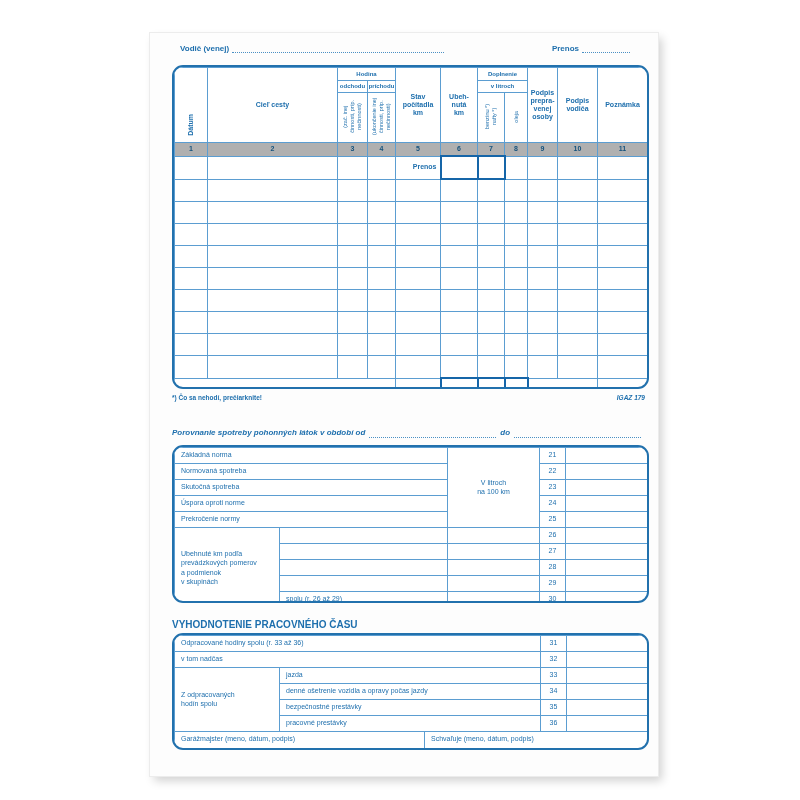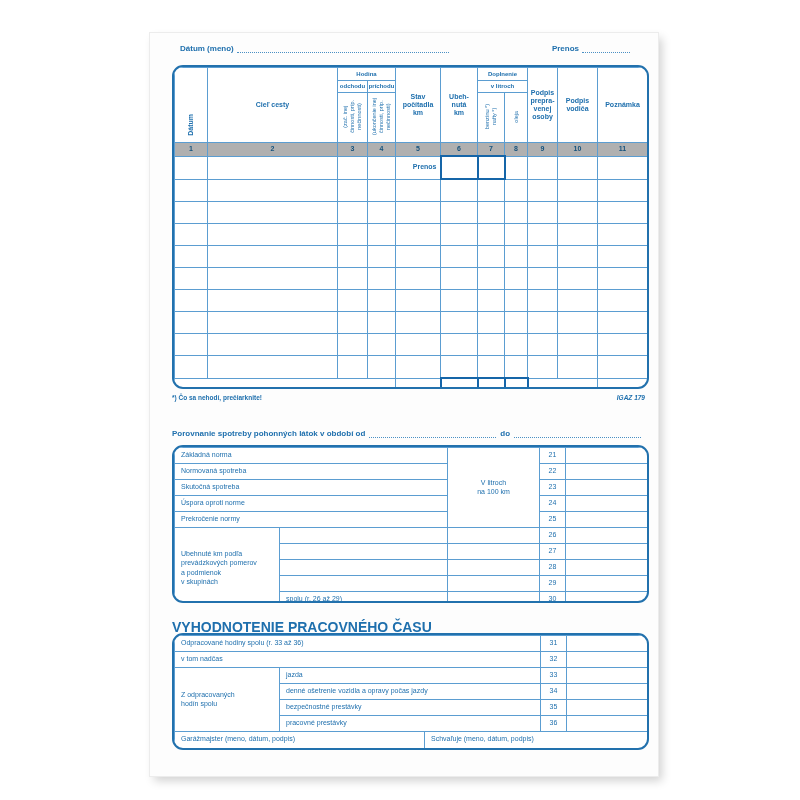--- a/index.html
+++ b/index.html
@@ -34,44 +34,44 @@
   .journey tr.data td{height:21px;}
   .journey td.prenos{text-align:right;padding-right:3px;font-weight:bold;}
   .journey td.zaznam{text-align:left;padding-left:5px;font-size:7px;}
   .journey td.spolu{text-align:right;padding-right:3px;font-style:italic;font-weight:bold;}
   .journey tr.foot td{height:25px;}
   
   .footrow{position:absolute;left:22px;top:361px;width:473px;display:flex;justify-content:space-between;
     font-size:6.5px;font-weight:bold;}
   .footrow .code{font-style:italic;}
   
-  .cmp-title{position:absolute;left:22px;top:395px;width:473px;display:flex;align-items:center;
-    font-size:8px;font-weight:bold;}
+  .cmp-title{position:absolute;left:22px;top:395px;width:473px;display:flex;align-items:flex-start;
+    font-size:8px;font-weight:bold;font-style:italic;}
   .cmp-title .dots{flex:1;margin:0 4px;}
   .cmp-title .dots2{flex:1;margin-left:4px;}
   .cmp{left:22px;top:412px;width:477px;height:158px;}
   .cmp td{height:15px;}
   .cmp td.lbl{text-align:left;padding-left:6px;}
   .cmp td.unit{font-size:7px;}
   .cmp td.glbl{text-align:left;padding-left:6px;line-height:1.3;}
   
-  .wt-title{position:absolute;left:22px;top:586px;font-size:14px;font-weight:bold;}
+  .wt-title{position:absolute;left:22px;top:586px;font-size:10px;font-weight:bold;}
   .wt{left:22px;top:600px;width:477px;height:117px;}
   .wt td{height:15px;}
   .wt td.lbl{text-align:left;padding-left:6px;}
   .wt tr.foot td{height:22px;vertical-align:top;padding-top:3px;}
 </style>
 </head>
 <body>
 
 <div class="canvas">
  <div class="page">
 
   <div class="sheet-head">
-    <span>Dátum (meno)</span>
+    <span>Vodič (venej)</span>
     <span class="dots" style="width:212px"></span>
     <span class="spacer"></span>
     <span>Prenos</span>
     <span class="dots" style="width:48px"></span>
   </div>
 
   <div class="tblwrap journey">
    <table>
     <colgroup>
       <col style="width:33px">

